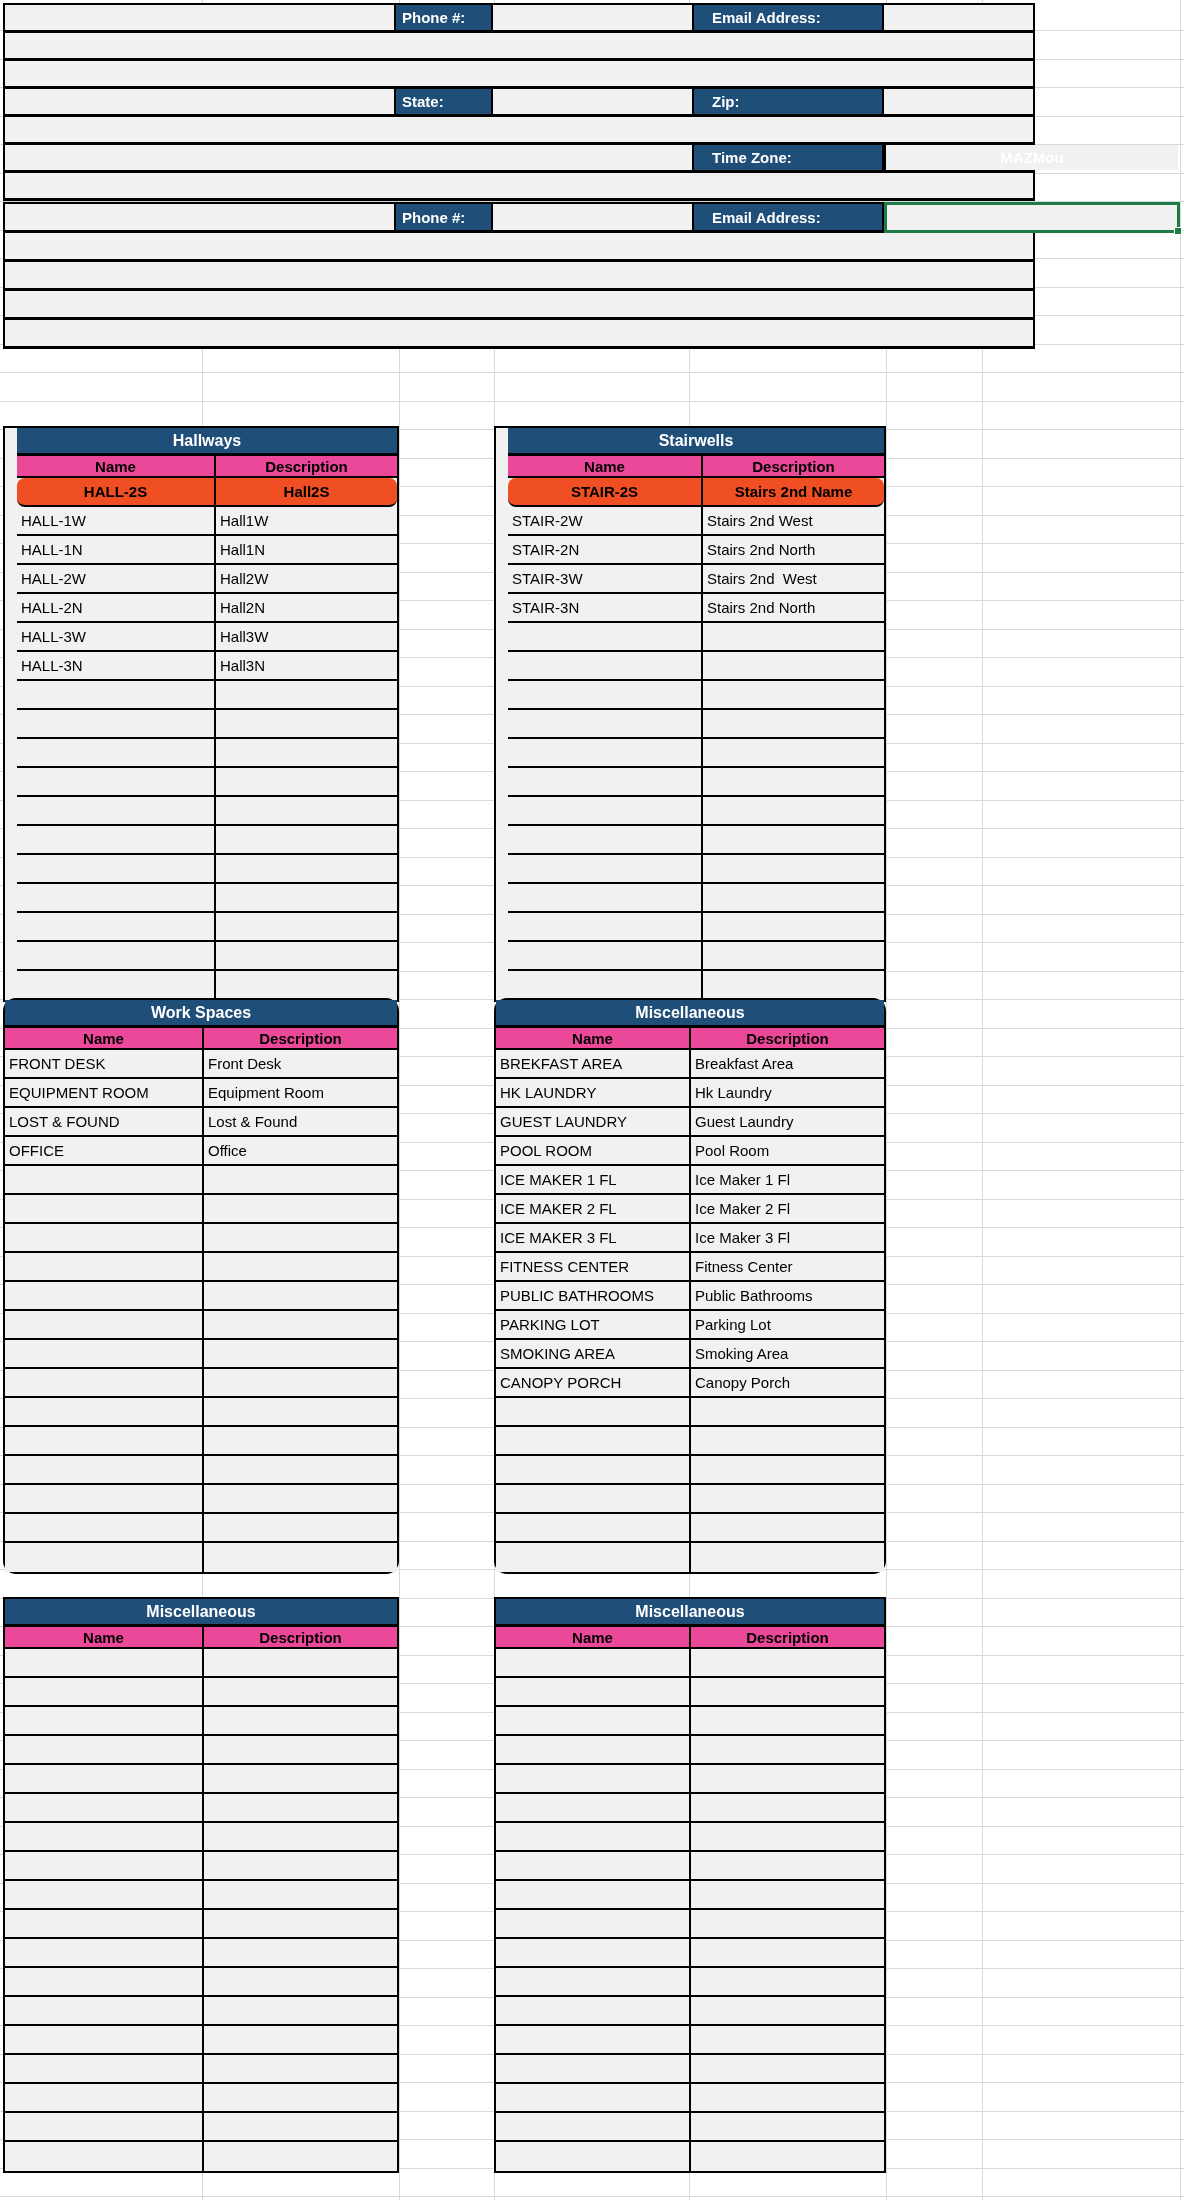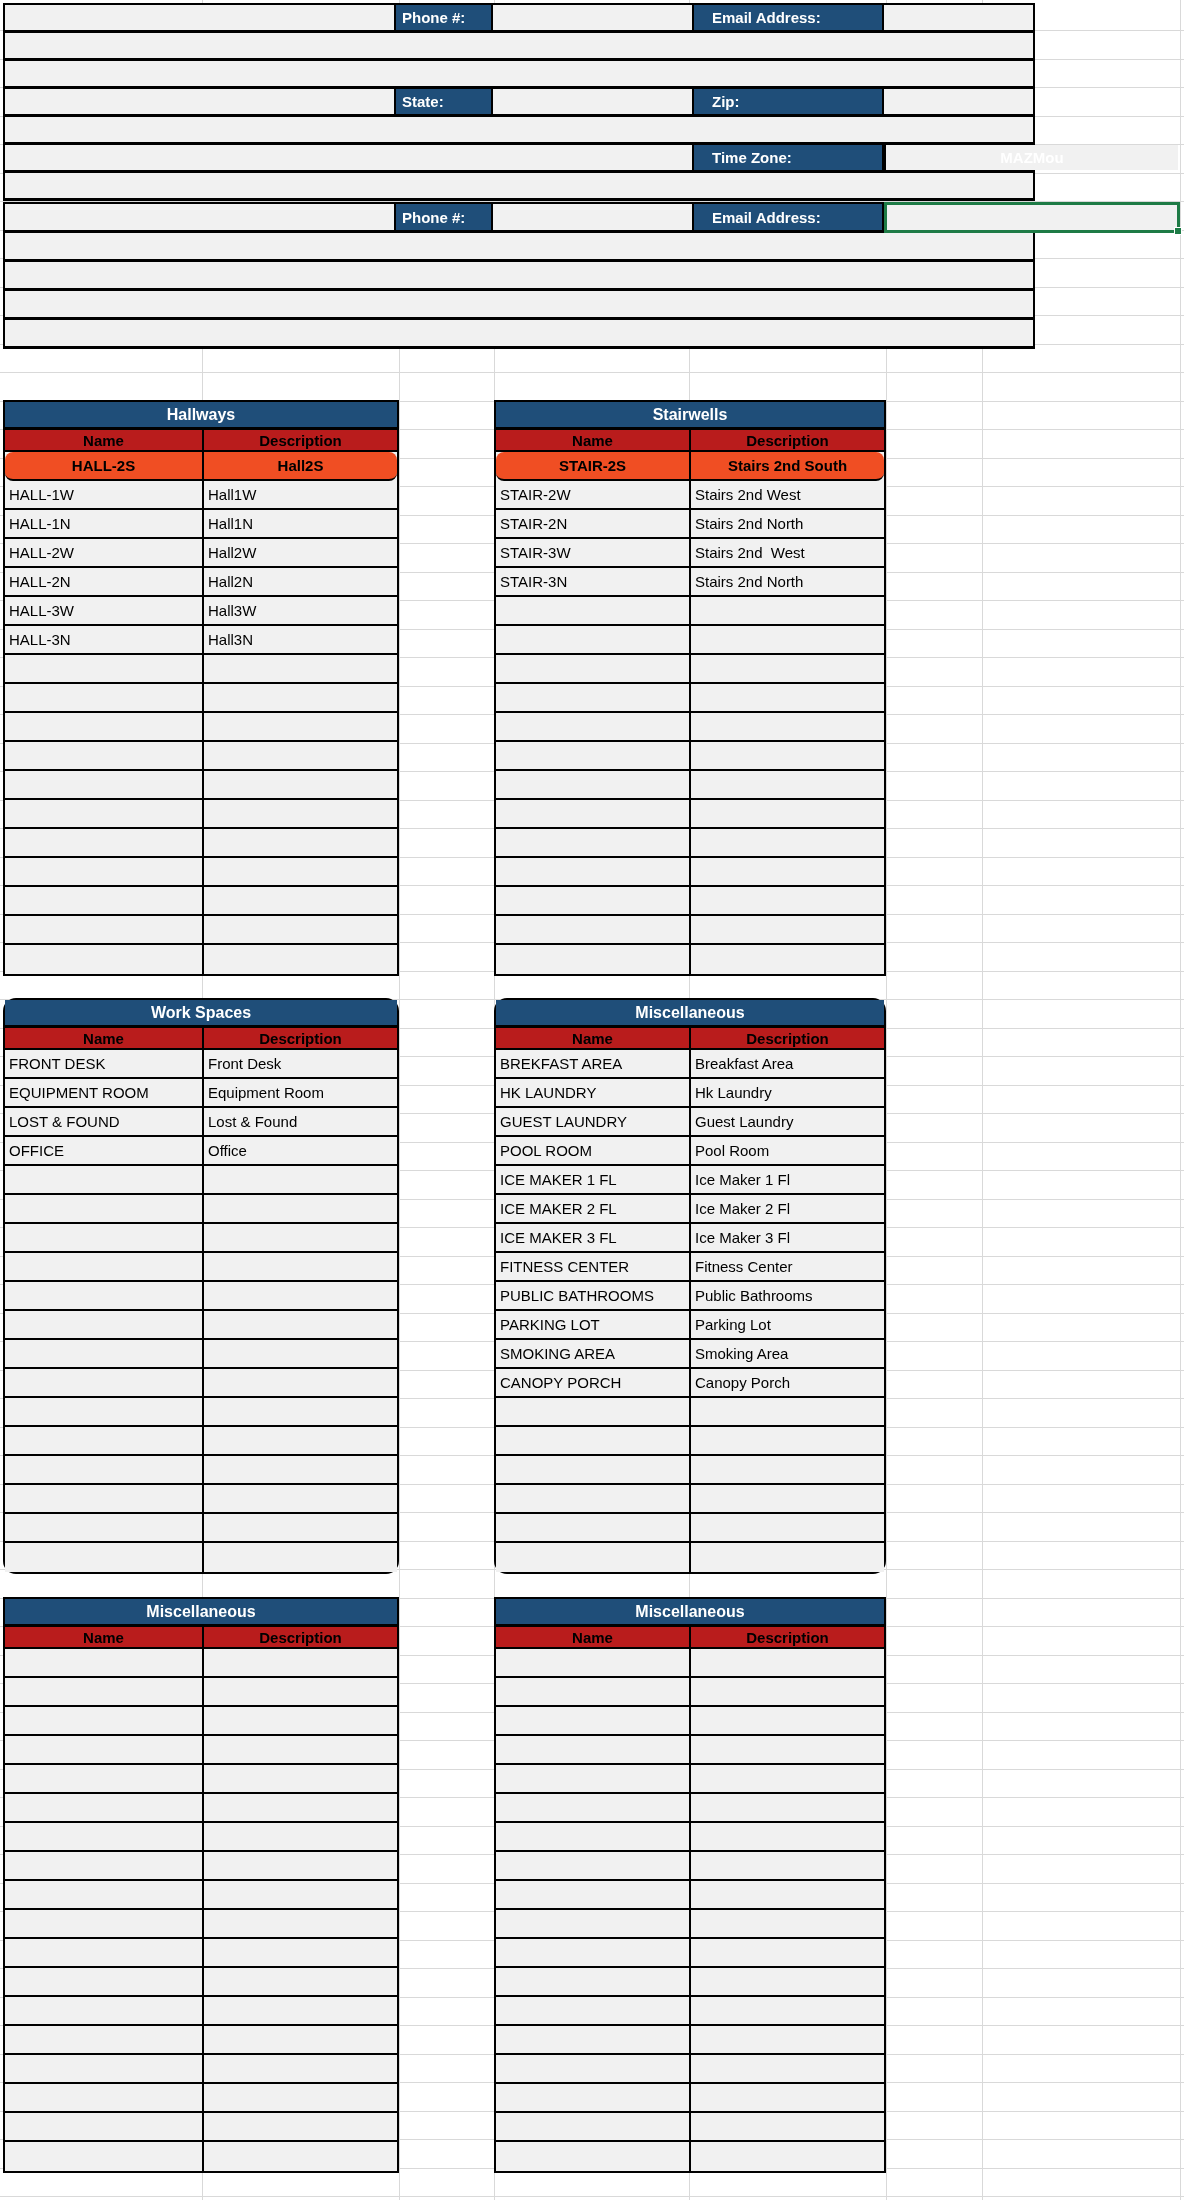--- a/index.html
+++ b/index.html
@@ -52,31 +52,31 @@
   .selvalue { width: 100%; height: 100%; display: flex; align-items: center; font-size: 15px; }
   .handle {
     position: absolute; right: -5px; bottom: -5px; width: 8px; height: 8px;
     background: #1e7b46; border: 1px solid #fff;
   }
 
   
   .tbl { position: absolute; border: 2px solid #000; background: #f1f1f1; z-index: 2; }
   .tbl.left  { left: 3px;   width: 396px; }
   .tbl.right { left: 494px; width: 392px; }
-  .row1 { top: 400px; }
+  .row1 { top: 426px; padding-left: 12px; }
   .row2 { top: 998px; border-radius: 13px; }
   .row3 { top: 1597px; }
 
   .t-title {
     height: 28px; line-height: 25px; background: #1f4e79; color: #fff;
     font-weight: 700; font-size: 16px; text-align: center;
     border-bottom: 3px solid #000;
   }
   .t-hdr {
-    display: flex; height: 22px; background: #b91c1c;
+    display: flex; height: 22px; background: #ec4899;
     font-weight: 700; font-size: 15px; border-bottom: 2px solid #000;
   }
   .t-row { display: flex; height: 29px; border-bottom: 2px solid #000; background: #f1f1f1; font-size: 15px; }
   .tbl .t-row:last-child { border-bottom: none; }
   .t-row.hl { background: #f04e23; font-weight: 700; border-radius: 8px; }
   .c { display: flex; align-items: center; padding-left: 4px; white-space: pre; overflow: hidden; }
   .c1 { width: 199px; border-right: 2px solid #000; }
   .tbl.right .c1 { width: 195px; }
   .c2 { flex: 1; }
   .t-hdr .c, .t-row.hl .c { justify-content: center; padding-left: 0; }
@@ -208,21 +208,21 @@
     </div>
   </div>
 <div class="tbl right row1">
     <div class="t-title">Stairwells</div>
     <div class="t-hdr">
       <div class="c c1">Name</div>
       <div class="c c2">Description</div>
     </div>
     <div class="t-row hl">
       <div class="c c1">STAIR-2S</div>
-      <div class="c c2">Stairs 2nd South</div>
+      <div class="c c2">Stairs 2nd Name</div>
     </div>
     <div class="t-row">
       <div class="c c1">STAIR-2W</div>
       <div class="c c2">Stairs 2nd West</div>
     </div>
     <div class="t-row">
       <div class="c c1">STAIR-2N</div>
       <div class="c c2">Stairs 2nd North</div>
     </div>
     <div class="t-row">

